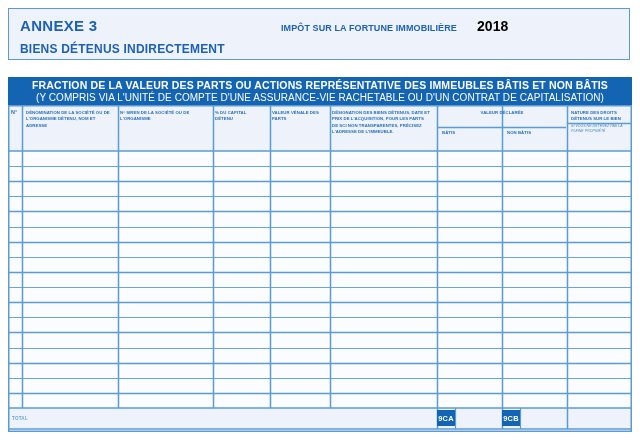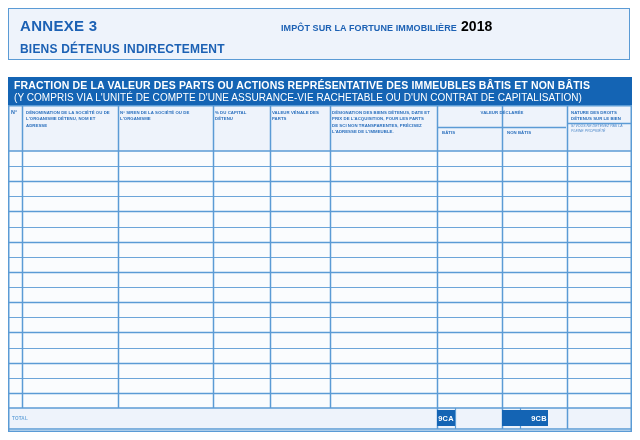--- a/index.html
+++ b/index.html
@@ -53,37 +53,38 @@
   .impot-line {
     position: absolute;
     left: 272px; top: 9px;
     font-size: 9px;
     font-weight: bold;
     color: #1c61b4;
     letter-spacing: 0.1px;
     white-space: nowrap;
     display: flex;
     align-items: baseline;
-    gap: 4px;
+    gap: 20px;
   }
   .impot-year {
     font-size: 14px;
     font-weight: bold;
     color: #000000;
   }
 
   
   .banner {
     position: absolute;
     left: 8px; top: 77px;
     width: 624px; height: 28px;
     background: #1464b4;
     box-sizing: border-box;
     padding: 2px 6px 0 6px;
     color: #ffffff;
+    text-align: center;
   }
   .banner-l1 {
     font-size: 10.5px;
     font-weight: bold;
     letter-spacing: 0.15px;
     white-space: nowrap;
     line-height: 13px;
   }
   .banner-l2 {
     font-size: 10px;
@@ -225,16 +226,16 @@
     <div class="hcell center" style="left:431px; top:5px; width:126px;">VALEUR DÉCLARÉE</div>
     <div class="hcell" style="left:434px; top:25px; width:55px;">BÂTIS</div>
     <div class="hcell" style="left:499px; top:25px; width:55px;">NON BÂTIS</div>
     <div class="hcell" style="left:563px; top:5px; width:56px;">
       <span>NATURE DES DROITS DÉTENUS SUR LE BIEN</span>
       <span class="note">SI VOUS NE DÉTENEZ PAS LA PLEINE PROPRIÉTÉ</span>
     </div>
 
     <div class="total-label">TOTAL</div>
     <div class="code-box" style="left:429px; width:18px;">9CA</div>
-    <div class="code-box" style="left:494px; width:18px;padding-left:28px;">9CB</div>
+    <div class="code-box" style="left:494px; width:18px;">9CB</div>
   </div>
 
 </div>
 
 </body></html>

